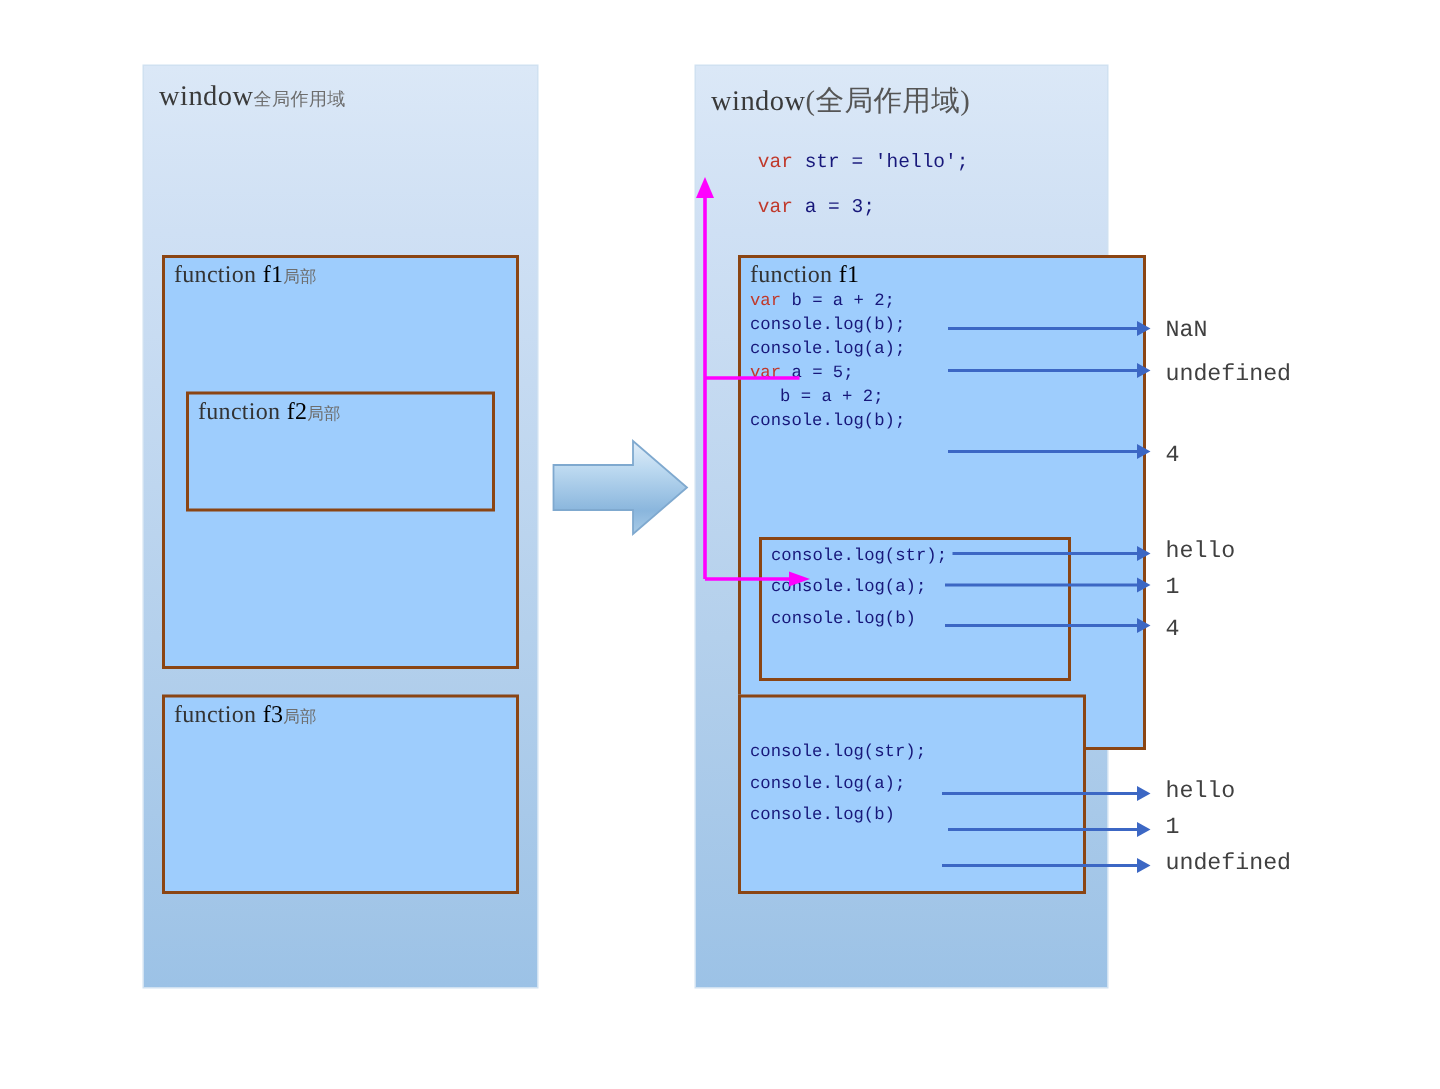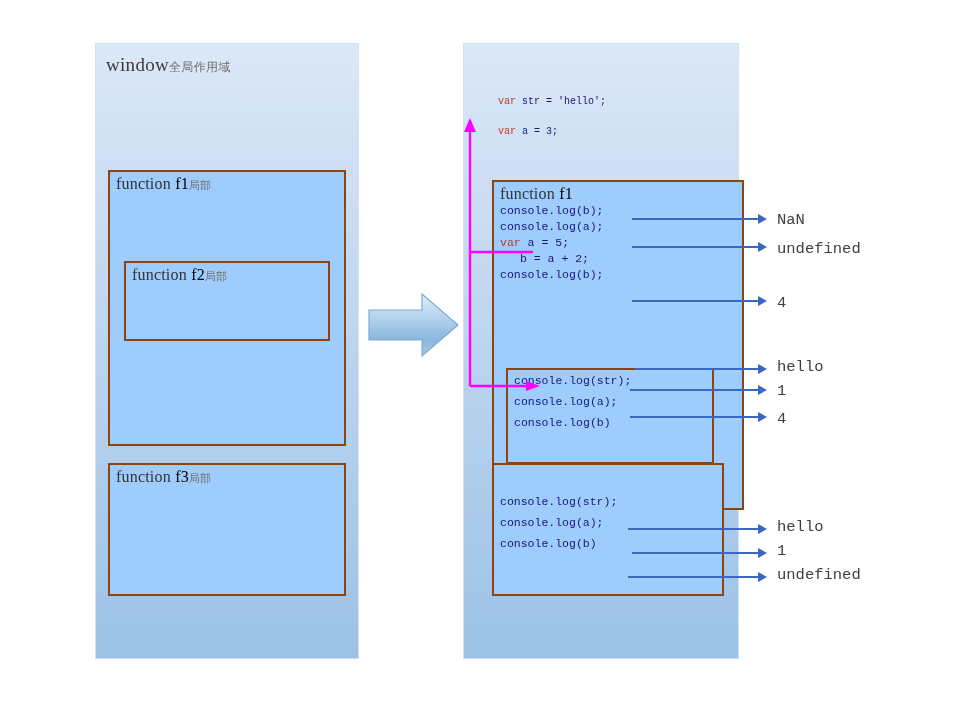--- a/index.html
+++ b/index.html
@@ -66,21 +66,21 @@
     white-space: pre;
     padding-left: 6px;
   }
   .code .kw { color: #c0392b; }
   .code.indent { padding-left: 26px; }
 
   .glob-code {
     position: absolute;
     left: 10px;
     font-family: "Liberation Mono", "DejaVu Sans Mono", monospace;
-    font-size: 10px;
+    font-size: 13px;
     color: #17177a;
     white-space: pre;
   }
   .glob-code .kw { color: #c0392b; }
 
   
   #block-arrow { position: absolute; left: 368px; top: 292px; }
 
   
   .conn { position: absolute; height: 10px; }
@@ -147,33 +147,37 @@
         <stop offset="30%" stop-color="#bcd9f0"></stop>
         <stop offset="75%" stop-color="#8ab6dd"></stop>
         <stop offset="100%" stop-color="#a8cbe7"></stop>
       </linearGradient>
     </defs>
     <path d="M1,18 L54,18 L54,2 L90,33 L54,64 L54,48 L1,48 Z" fill="url(#bagrad)" stroke="#7fa9cf" stroke-width="1.2"></path>
   </svg>
 </div>
 
 <div class="scope-panel" id="right-panel">
+  <div class="panel-title big">
+    <span>window</span><span class="cjk">(全局作用域)</span>
+  </div>
 
   <div class="glob-code" style="top:41px;">
     <span class="kw">var</span><span> str = 'hello';</span>
   </div>
   <div class="glob-code" style="top:71px;">
     <span class="kw">var</span><span> a = 3;</span>
   </div>
 
-  <div class="fn-box" style="left:28px; top:126px; width:252px; height:330px;margin-top:10px;">
+  <div class="fn-box" style="left:28px; top:126px; width:272px; height:330px;">
     <div class="fn-head">
       <span>function</span>
       <span class="fname">f1</span>
     </div>
+    <div class="code"><span class="kw">var</span><span> b = a + 2;</span></div>
     <div class="code"><span class="kw"></span><span>console.log(b);</span></div>
     <div class="code"><span class="kw"></span><span>console.log(a);</span></div>
     <div class="code"><span class="kw">var</span><span> a = 5;</span></div>
     <div class="code indent"><span class="kw"></span><span>b = a + 2;</span></div>
     <div class="code"><span class="kw"></span><span>console.log(b);</span></div>
 
     <div class="fn-box" style="left:12px; top:186px; width:208px; height:96px;">
       <div class="code" style="line-height:21px;"><span>console.log(str);</span></div>
       <div class="code" style="line-height:21px;"><span>console.log(a);</span></div>
       <div class="code" style="line-height:21px;"><span>console.log(b)</span></div>

